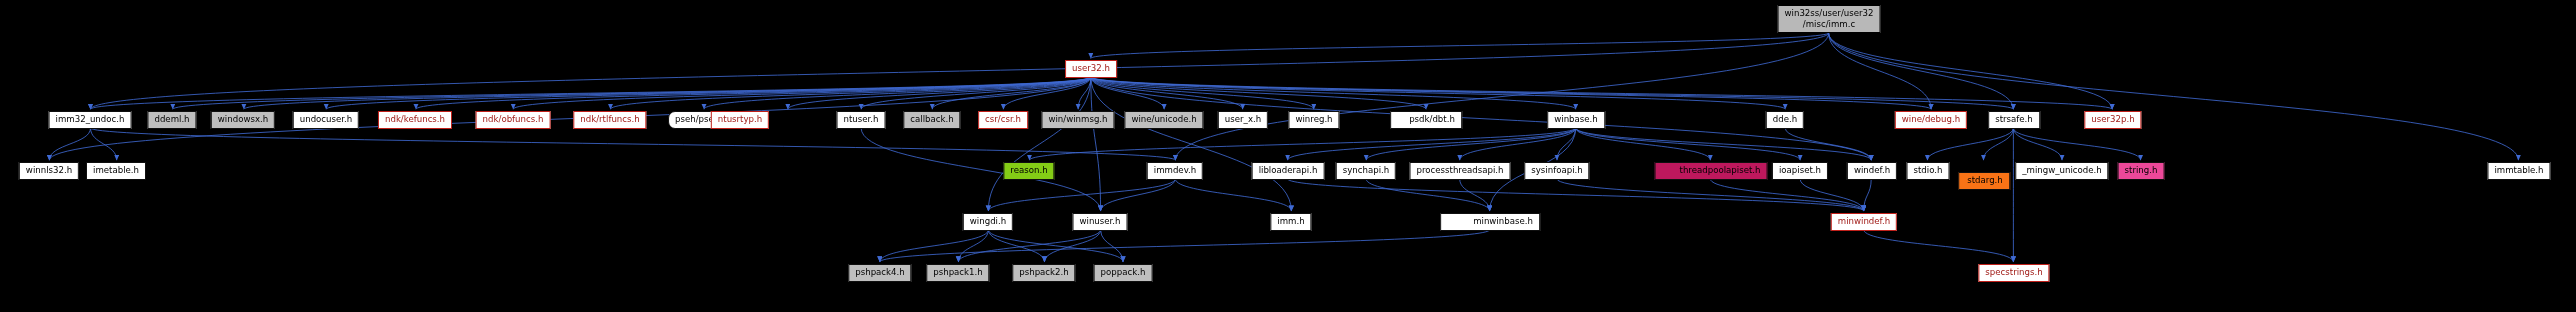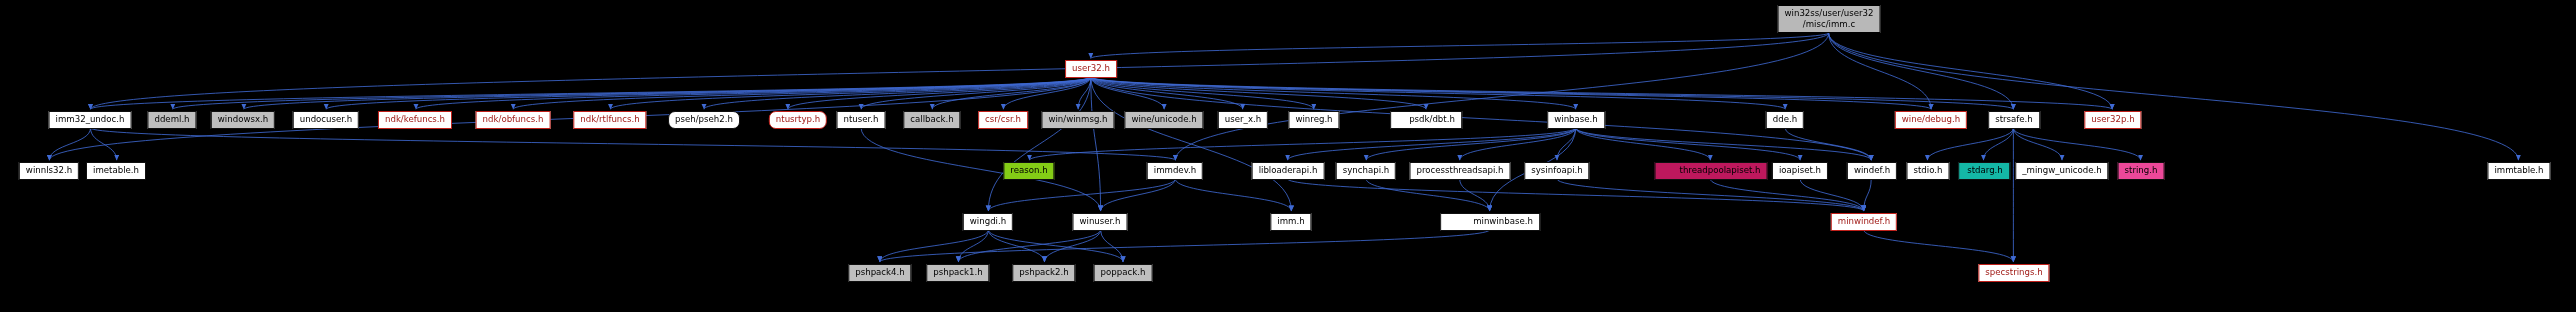--- a/index.html
+++ b/index.html
@@ -118,21 +118,21 @@
 /misc/imm.c</div>
     <div class="node" style="background: rgb(255, 255, 255); border-color: rgb(192, 32, 26); color: rgb(158, 21, 17); border-width: 1.1px; left: 1091px; top: 60px;">user32.h</div>
     <div class="node" style="background: rgb(255, 255, 255); border-color: rgb(15, 15, 15); color: rgb(0, 0, 0); border-width: 0.7px; left: 90px; top: 111px;">imm32_undoc.h</div>
     <div class="node" style="background: rgb(191, 191, 191); border-color: rgb(15, 15, 15); color: rgb(0, 0, 0); border-width: 0.7px; left: 172px; top: 111px;">ddeml.h</div>
     <div class="node" style="background: rgb(191, 191, 191); border-color: rgb(15, 15, 15); color: rgb(0, 0, 0); border-width: 0.7px; left: 243px; top: 111px;">windowsx.h</div>
     <div class="node" style="background: rgb(255, 255, 255); border-color: rgb(15, 15, 15); color: rgb(0, 0, 0); border-width: 0.7px; left: 326px; top: 111px;">undocuser.h</div>
     <div class="node" style="background: rgb(255, 255, 255); border-color: rgb(192, 32, 26); color: rgb(158, 21, 17); border-width: 1.1px; left: 415px; top: 111px;">ndk/kefuncs.h</div>
     <div class="node" style="background: rgb(255, 255, 255); border-color: rgb(192, 32, 26); color: rgb(158, 21, 17); border-width: 1.1px; left: 513px; top: 111px;">ndk/obfuncs.h</div>
     <div class="node" style="background: rgb(255, 255, 255); border-color: rgb(192, 32, 26); color: rgb(158, 21, 17); border-width: 1.1px; left: 610px; top: 111px;">ndk/rtlfuncs.h</div>
     <div class="node" style="background: rgb(255, 255, 255); border-color: rgb(15, 15, 15); color: rgb(0, 0, 0); border-width: 0.7px; left: 704px; top: 111px; border-radius: 7px;">pseh/pseh2.h</div>
-    <div class="node" style="background: rgb(255, 255, 255); border-color: rgb(192, 32, 26); color: rgb(158, 21, 17); border-width: 1.1px; left: 798px; top: 111px; border-radius: 7px;">ntusrtyp.h</div>
+    <div class="node" style="background: rgb(255, 255, 255); border-color: rgb(192, 32, 26); color: rgb(158, 21, 17); border-width: 1.1px; left: 740px; top: 111px;">ntusrtyp.h</div>
     <div class="node" style="background: rgb(255, 255, 255); border-color: rgb(15, 15, 15); color: rgb(0, 0, 0); border-width: 0.7px; left: 861px; top: 111px;">ntuser.h</div>
     <div class="node" style="background: rgb(191, 191, 191); border-color: rgb(15, 15, 15); color: rgb(0, 0, 0); border-width: 0.7px; left: 932px; top: 111px;">callback.h</div>
     <div class="node" style="background: rgb(255, 255, 255); border-color: rgb(192, 32, 26); color: rgb(158, 21, 17); border-width: 1.1px; left: 1003px; top: 111px;">csr/csr.h</div>
     <div class="node" style="background: rgb(191, 191, 191); border-color: rgb(15, 15, 15); color: rgb(0, 0, 0); border-width: 0.7px; left: 1078px; top: 111px;">win/winmsg.h</div>
     <div class="node" style="background: rgb(191, 191, 191); border-color: rgb(15, 15, 15); color: rgb(0, 0, 0); border-width: 0.7px; left: 1164px; top: 111px;">wine/unicode.h</div>
     <div class="node" style="background: rgb(255, 255, 255); border-color: rgb(15, 15, 15); color: rgb(0, 0, 0); border-width: 0.7px; left: 1243px; top: 111px;">user_x.h</div>
     <div class="node" style="background: rgb(255, 255, 255); border-color: rgb(15, 15, 15); color: rgb(0, 0, 0); border-width: 0.7px; left: 1314px; top: 111px;">winreg.h</div>
     <div class="node" style="background: rgb(255, 255, 255); border-color: rgb(15, 15, 15); color: rgb(0, 0, 0); border-width: 0.7px; left: 1426px; top: 111px; padding-left: 18px;">psdk/dbt.h</div>
     <div class="node" style="background: rgb(255, 255, 255); border-color: rgb(15, 15, 15); color: rgb(0, 0, 0); border-width: 0.7px; left: 1576px; top: 111px;">winbase.h</div>
     <div class="node" style="background: rgb(255, 255, 255); border-color: rgb(15, 15, 15); color: rgb(0, 0, 0); border-width: 0.7px; left: 1785px; top: 111px;">dde.h</div>
@@ -144,21 +144,21 @@
     <div class="node" style="background: #84cc16; border-color: rgb(15, 15, 15); color: rgb(0, 0, 0); border-width: 0.7px; left: 1029px; top: 162px;">reason.h</div>
     <div class="node" style="background: rgb(255, 255, 255); border-color: rgb(15, 15, 15); color: rgb(0, 0, 0); border-width: 0.7px; left: 1175px; top: 162px;">immdev.h</div>
     <div class="node" style="background: rgb(255, 255, 255); border-color: rgb(15, 15, 15); color: rgb(0, 0, 0); border-width: 0.7px; left: 1288px; top: 162px;">libloaderapi.h</div>
     <div class="node" style="background: rgb(255, 255, 255); border-color: rgb(15, 15, 15); color: rgb(0, 0, 0); border-width: 0.7px; left: 1366px; top: 162px;">synchapi.h</div>
     <div class="node" style="background: rgb(255, 255, 255); border-color: rgb(15, 15, 15); color: rgb(0, 0, 0); border-width: 0.7px; left: 1460px; top: 162px;">processthreadsapi.h</div>
     <div class="node" style="background: rgb(255, 255, 255); border-color: rgb(15, 15, 15); color: rgb(0, 0, 0); border-width: 0.7px; left: 1557px; top: 162px;">sysinfoapi.h</div>
     <div class="node" style="background: #be185d; border-color: rgb(15, 15, 15); color: rgb(0, 0, 0); border-width: 0.7px; left: 1711px; top: 162px; padding-left: 24px;">threadpoolapiset.h</div>
     <div class="node" style="background: rgb(255, 255, 255); border-color: rgb(15, 15, 15); color: rgb(0, 0, 0); border-width: 0.7px; left: 1800px; top: 162px;">ioapiset.h</div>
     <div class="node" style="background: rgb(255, 255, 255); border-color: rgb(15, 15, 15); color: rgb(0, 0, 0); border-width: 0.7px; left: 1872px; top: 162px;">windef.h</div>
     <div class="node" style="background: rgb(255, 255, 255); border-color: rgb(15, 15, 15); color: rgb(0, 0, 0); border-width: 0.7px; left: 1928px; top: 162px;">stdio.h</div>
-    <div class="node" style="background: #14b8a6; border-color: rgb(15, 15, 15); color: rgb(0, 0, 0); border-width: 0.7px; left: 1984px; top: 162px; padding-left: 8px;">stdarg.h</div>
+    <div class="node" style="background: #f97316; border-color: rgb(15, 15, 15); color: rgb(0, 0, 0); border-width: 0.7px; left: 1984px; top: 172px; padding-left: 8px;">stdarg.h</div>
     <div class="node" style="background: rgb(255, 255, 255); border-color: rgb(15, 15, 15); color: rgb(0, 0, 0); border-width: 0.7px; left: 2062px; top: 162px;">_mingw_unicode.h</div>
     <div class="node" style="background: #ec4899; border-color: rgb(15, 15, 15); color: rgb(0, 0, 0); border-width: 0.7px; left: 2141px; top: 162px;">string.h</div>
     <div class="node" style="background: rgb(255, 255, 255); border-color: rgb(15, 15, 15); color: rgb(0, 0, 0); border-width: 0.7px; left: 2519px; top: 162px;">immtable.h</div>
     <div class="node" style="background: rgb(255, 255, 255); border-color: rgb(15, 15, 15); color: rgb(0, 0, 0); border-width: 0.7px; left: 988px; top: 213px;">wingdi.h</div>
     <div class="node" style="background: rgb(255, 255, 255); border-color: rgb(15, 15, 15); color: rgb(0, 0, 0); border-width: 0.7px; left: 1100px; top: 213px;">winuser.h</div>
     <div class="node" style="background: rgb(255, 255, 255); border-color: rgb(15, 15, 15); color: rgb(0, 0, 0); border-width: 0.7px; left: 1291px; top: 213px;">imm.h</div>
     <div class="node" style="background: rgb(255, 255, 255); border-color: rgb(15, 15, 15); color: rgb(0, 0, 0); border-width: 0.7px; left: 1490px; top: 213px; padding-left: 32px;">minwinbase.h</div>
     <div class="node" style="background: rgb(255, 255, 255); border-color: rgb(192, 32, 26); color: rgb(158, 21, 17); border-width: 1.1px; left: 1864px; top: 213px;">minwindef.h</div>
     <div class="node" style="background: rgb(191, 191, 191); border-color: rgb(15, 15, 15); color: rgb(0, 0, 0); border-width: 0.7px; left: 880px; top: 264px;">pshpack4.h</div>
     <div class="node" style="background: rgb(191, 191, 191); border-color: rgb(15, 15, 15); color: rgb(0, 0, 0); border-width: 0.7px; left: 958px; top: 264px;">pshpack1.h</div>

